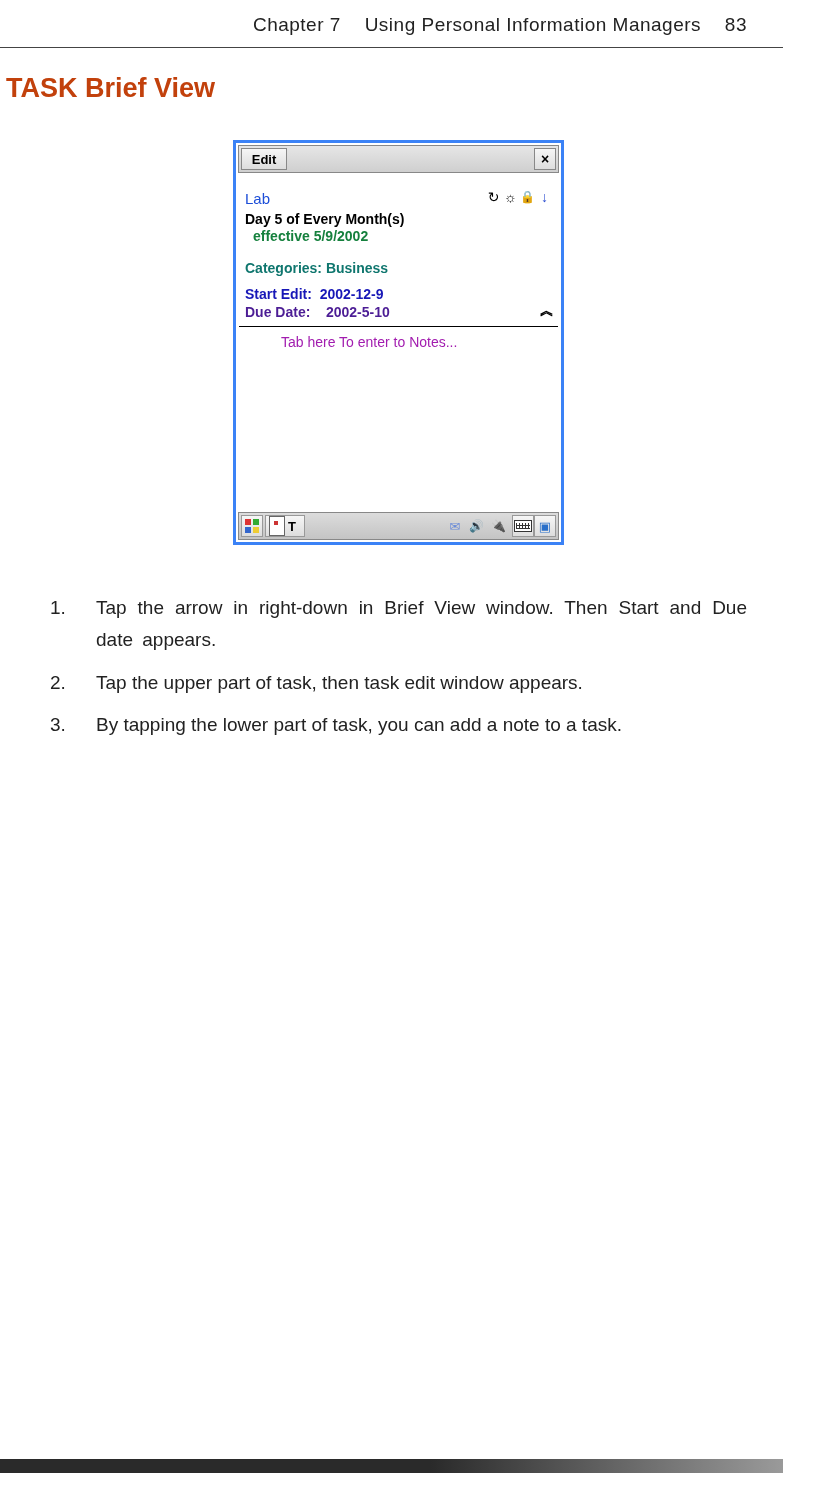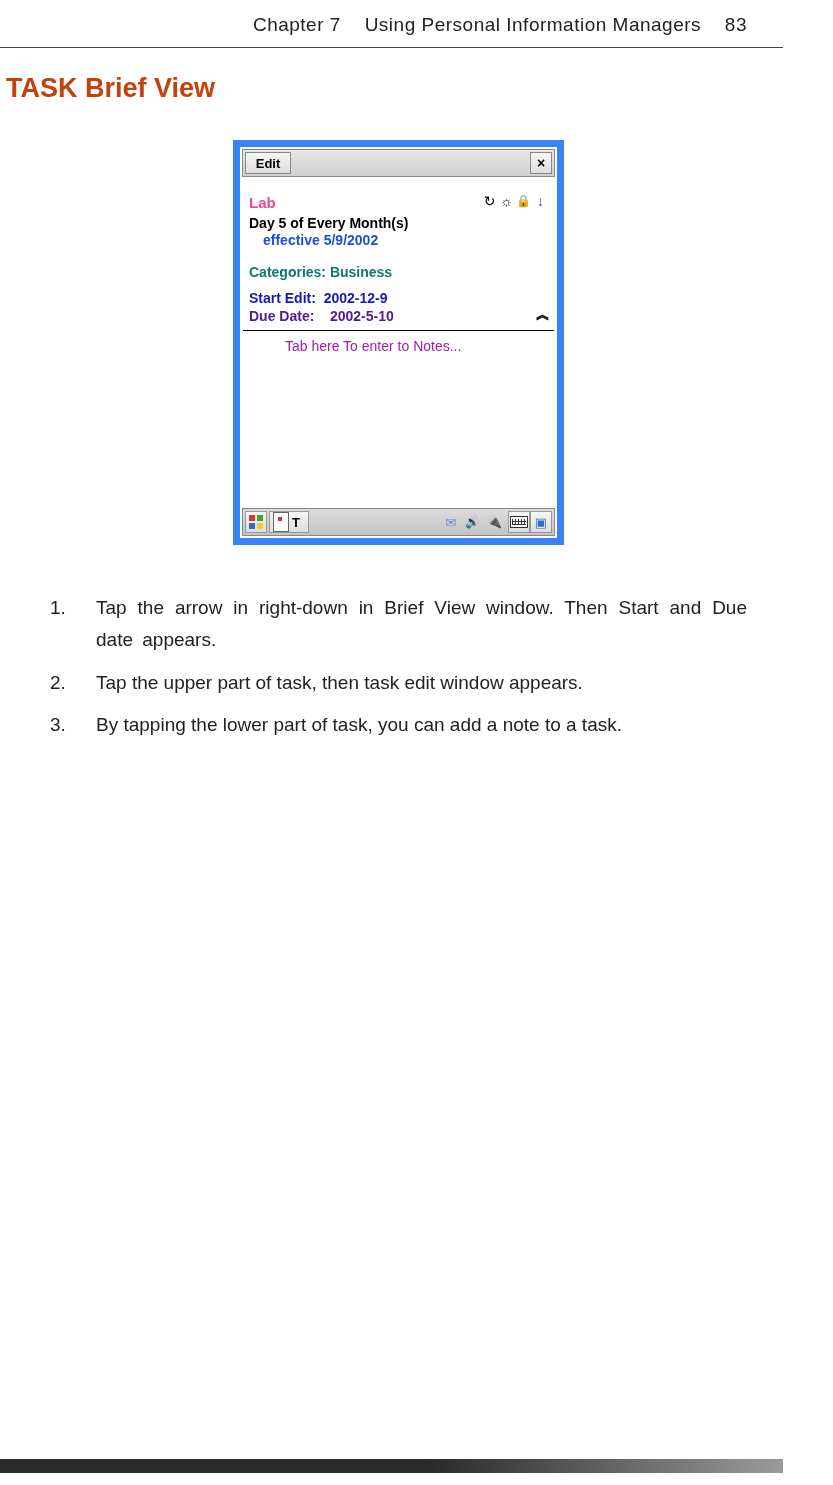--- a/index.html
+++ b/index.html
@@ -6,31 +6,31 @@
   html, body { width: 833px; height: 1485px; background: #fff; font-family: Arial, Helvetica, sans-serif; }
   .page { width: 783px; height: 1485px; position: relative; }
   .header { position: absolute; top: 0; left: 0; right: 0; height: 48px; border-bottom: 1px solid #444; }
   .header-text { position: absolute; right: 36px; top: 14px; font-size: 19px; font-family: "Century Gothic","Trebuchet MS",Arial,sans-serif; font-weight: 300; letter-spacing: 0.5px; color: #222; }
   .header-chapter { }
   .header-title { margin-left: 18px; }
   .header-page { margin-left: 18px; }
 
   .section-heading { position: absolute; left: 6px; top: 73px; font-size: 27px; font-family: Arial, sans-serif; font-weight: bold; color: #c2410c; }
 
-  .screenshot { position: absolute; left: 233px; top: 140px; width: 331px; height: 405px; border: 7px solid #3b82f6; background: #fff; }
+  .screenshot { position: absolute; left: 233px; top: 140px; width: 331px; height: 405px; border: 3px solid #3b82f6; background: #fff; }
   .ss-menubar { position: absolute; left: 2px; top: 2px; right: 2px; height: 28px; background: linear-gradient(#e6e6e6,#cfcfcf); border: 1px solid #888; }
   .ss-edit { position: absolute; left: 2px; top: 2px; width: 46px; height: 22px; background: linear-gradient(#f6f6f6,#ddd); border: 1px solid #888; font-size: 13px; font-weight: bold; text-align: center; line-height: 21px; color: #000; }
   .ss-close { position: absolute; right: 2px; top: 2px; width: 22px; height: 22px; background: linear-gradient(#f6f6f6,#ddd); border: 1px solid #888; text-align: center; line-height: 21px; font-size: 14px; font-weight: bold; font-family: Arial,sans-serif; }
 
   .ss-body { position: absolute; left: 3px; top: 33px; right: 3px; bottom: 33px; background: #fff; }
-  .ss-title { position: absolute; left: 6px; top: 14px; font-size: 15px; font-weight: bold; color: #ec4899; }
+  .ss-title { position: absolute; left: 6px; top: 14px; font-size: 15px; font-weight: normal; color: #1d4ed8; }
   .ss-icons-right { position: absolute; right: 6px; top: 14px; display: flex; gap: 2px; align-items: center; }
   .g { display: inline-block; width: 15px; text-align: center; font-size: 14px; line-height: 1; }
   .ss-rec { position: absolute; left: 6px; top: 34px; font-size: 14px; font-weight: bold; color: #000; line-height: 1.3; }
-  .ss-rec-eff { position: absolute; left: 6px; top: 52px; font-size: 14px; font-weight: bold; color: #1d4ed8; margin-left: 14px; }
+  .ss-rec-eff { position: absolute; left: 6px; top: 52px; font-size: 14px; font-weight: bold; color: #15803d; margin-left: 8px; }
   .ss-cat-label { position: absolute; left: 6px; top: 84px; font-size: 14px; font-weight: bold; color: #0f766e; }
   .ss-start { position: absolute; left: 6px; top: 110px; font-size: 14px; font-weight: bold; color: #1717b7; }
   .ss-due { position: absolute; left: 6px; top: 128px; font-size: 14px; font-weight: bold; color: #4c1d95; }
   .ss-collapse { position: absolute; right: 6px; top: 126px; font-size: 14px; font-weight: bold; color: #000; letter-spacing: -2px; }
   .ss-sep { position: absolute; left: 0; right: 0; top: 150px; height: 0; border-top: 1px solid #000; }
   .ss-notes { position: absolute; left: 6px; top: 158px; font-size: 14px; color: #a21caf; margin-left: 36px; }
 
   .ss-taskbar { position: absolute; left: 2px; right: 2px; bottom: 2px; height: 28px; background: linear-gradient(#dcdcdc,#c4c4c4); border: 1px solid #888; }
   .tb-left { position: absolute; left: 2px; top: 2px; display: flex; gap: 2px; align-items: center; }
   .tb-right { position: absolute; right: 2px; top: 2px; display: flex; gap: 0px; align-items: center; }

